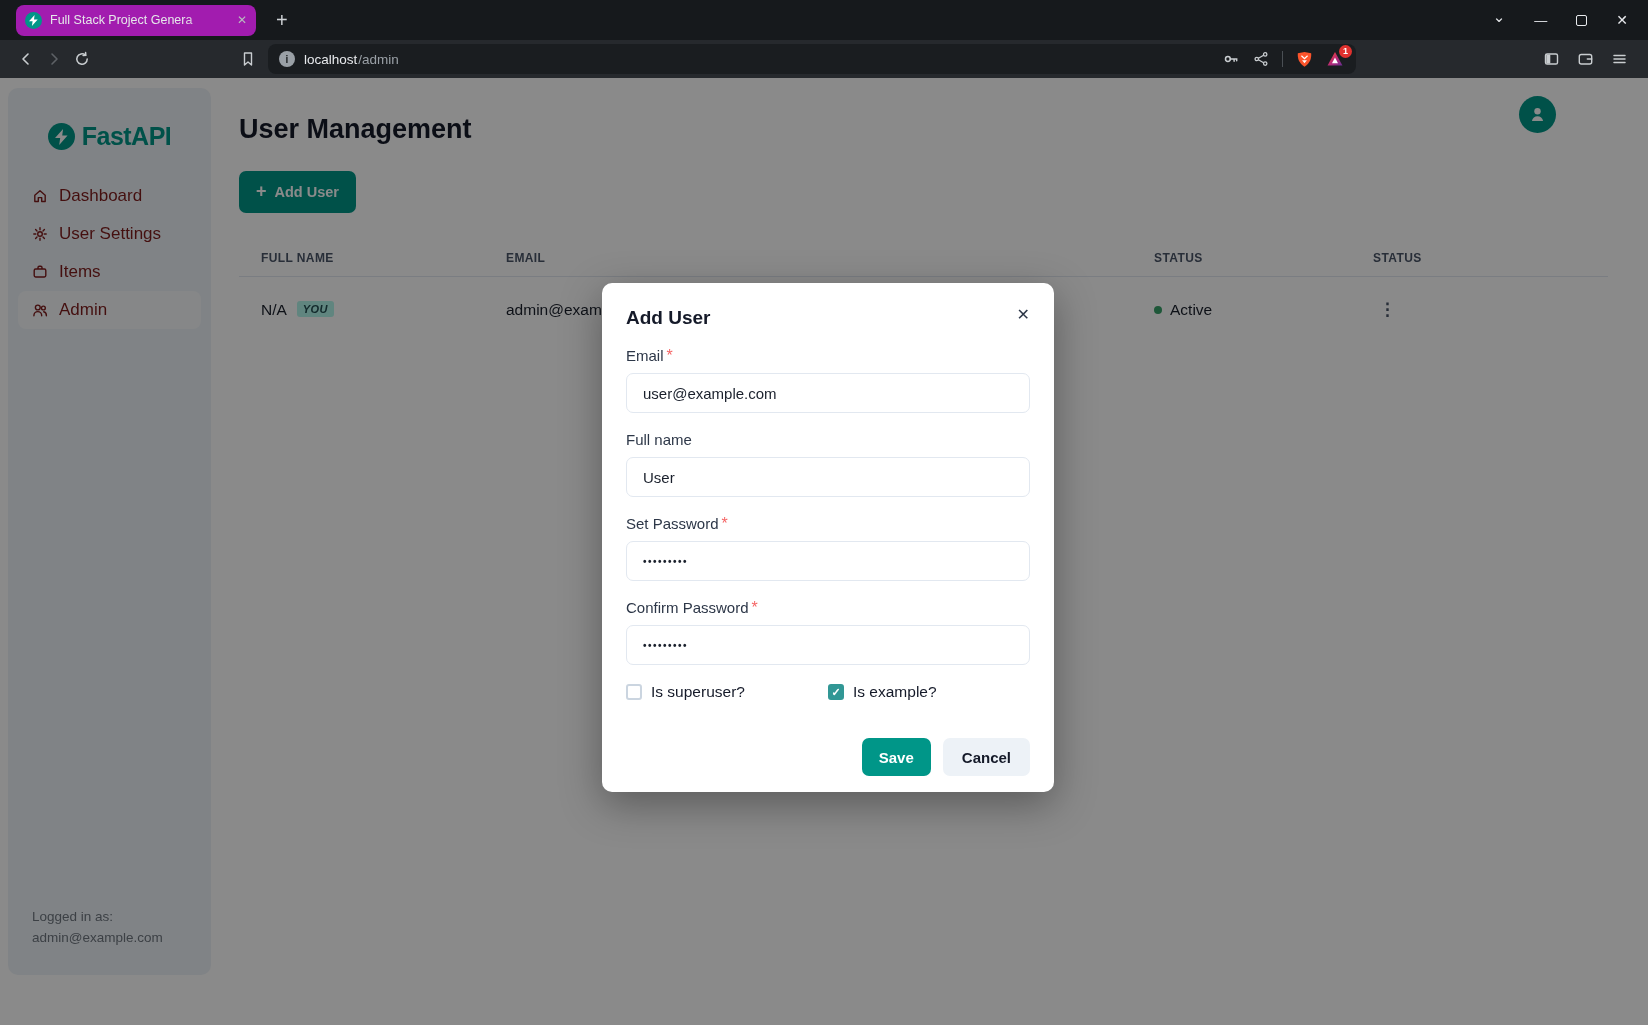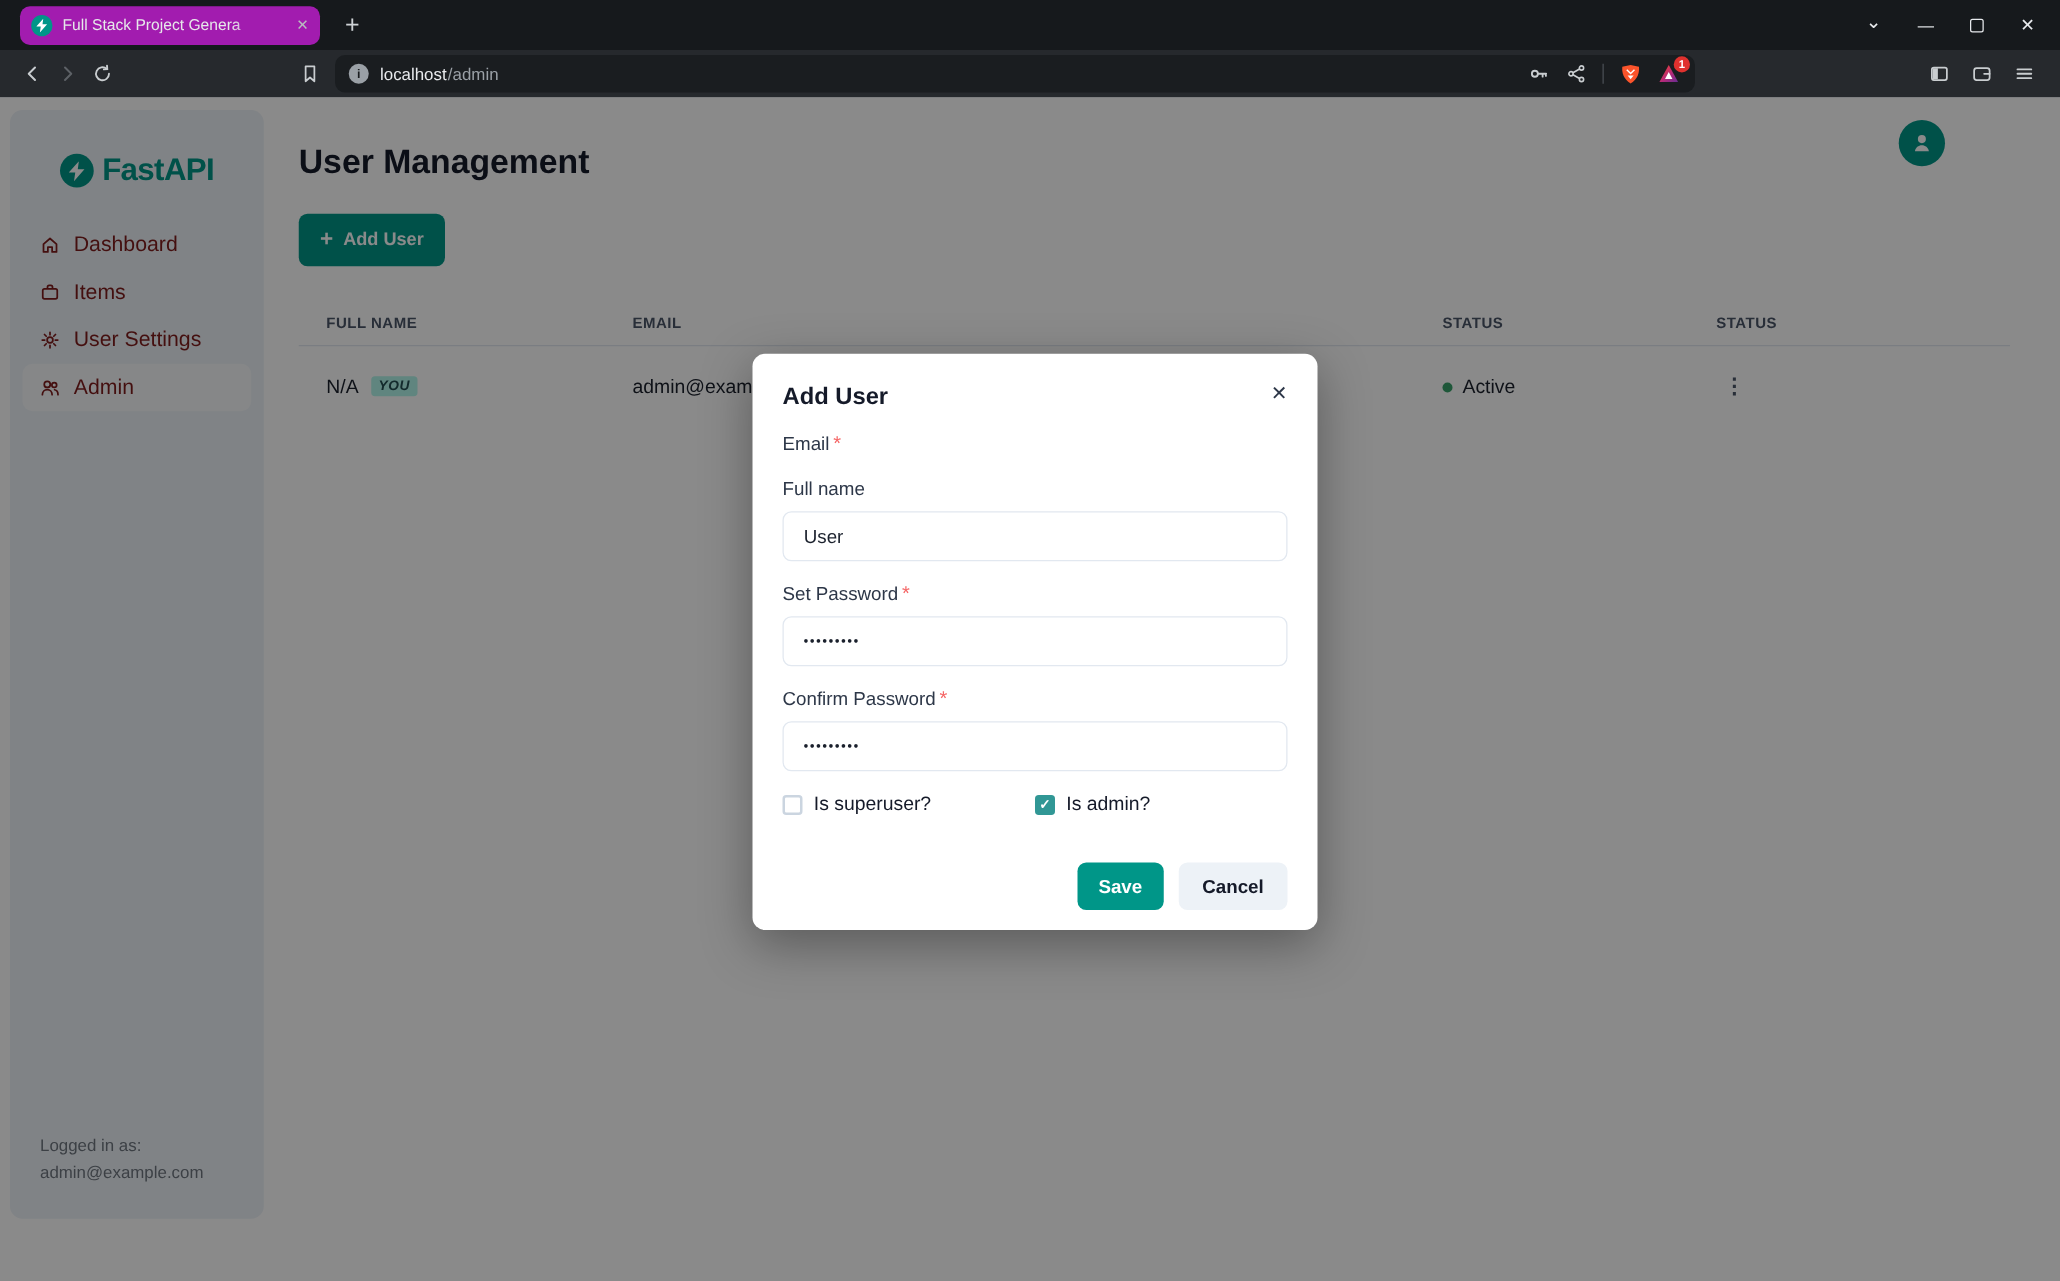--- a/index.html
+++ b/index.html
@@ -215,35 +215,35 @@
         <div class="nav-item">
           <span>
             <svg width="16" height="16" viewBox="0 0 16 16" fill="none" stroke="currentColor" stroke-width="1.4" stroke-linejoin="round">
                 <path d="M2.8 7.3L8 2.8l5.2 4.5v6.2H9.7V9.6H6.3v3.9H2.8z"></path>
               </svg>
           </span>
           <span>Dashboard</span>
         </div>
         <div class="nav-item">
           <span>
+            <svg width="16" height="16" viewBox="0 0 16 16" fill="none" stroke="currentColor" stroke-width="1.4" stroke-linecap="round">
+                <circle cx="8" cy="8" r="2.3"></circle>
+                <path d="M8 1.8v2M8 12.2v2M1.8 8h2M12.2 8h2M3.6 3.6l1.4 1.4M11 11l1.4 1.4M12.4 3.6L11 5M5 11l-1.4 1.4"></path>
+              </svg>
+          </span>
+          <span>User Settings</span>
+        </div>
+        <div class="nav-item">
+          <span>
             <svg width="16" height="16" viewBox="0 0 16 16" fill="none" stroke="currentColor" stroke-width="1.4" stroke-linejoin="round">
                 <rect x="2.2" y="5" width="11.6" height="8" rx="1.4"></rect>
                 <path d="M6 5V3.6a1.3 1.3 0 0 1 1.3-1.3h1.4A1.3 1.3 0 0 1 10 3.6V5"></path>
               </svg>
           </span>
           <span>Items</span>
-        </div>
-        <div class="nav-item">
-          <span>
-            <svg width="16" height="16" viewBox="0 0 16 16" fill="none" stroke="currentColor" stroke-width="1.4" stroke-linecap="round">
-                <circle cx="8" cy="8" r="2.3"></circle>
-                <path d="M8 1.8v2M8 12.2v2M1.8 8h2M12.2 8h2M3.6 3.6l1.4 1.4M11 11l1.4 1.4M12.4 3.6L11 5M5 11l-1.4 1.4"></path>
-              </svg>
-          </span>
-          <span>User Settings</span>
         </div>
         <div class="nav-item active">
           <span>
             <svg width="16" height="16" viewBox="0 0 16 16" fill="none" stroke="currentColor" stroke-width="1.4" stroke-linecap="round">
                 <circle cx="5.8" cy="5.5" r="2.4"></circle>
                 <path d="M1.9 13.7c0-2.3 1.7-4.1 3.9-4.1s3.9 1.8 3.9 4.1"></path>
                 <circle cx="11.4" cy="6" r="1.9"></circle>
                 <path d="M11.7 9.8c1.7.3 2.7 1.9 2.7 3.9"></path>
               </svg>
           </span>
@@ -296,20 +296,21 @@
     <div class="overlay"></div>
 
     <div class="modal">
       <div class="modal-head">
         <span class="modal-title">Add User</span>
         <button class="modal-close">✕</button>
       </div>
 
       <div class="field">
         <span class="f-label">Email</span><span class="req">*</span>
+        <input type="text" value="user@example.com" style="">
       </div>
 
       <div class="field">
         <span class="f-label">Full name</span><span class="req"></span>
         <input type="text" value="User" style="">
       </div>
 
       <div class="field">
         <span class="f-label">Set Password</span><span class="req">*</span>
         <input type="text" class="pw" value="•••••••••" style="">
@@ -320,21 +321,21 @@
         <input type="text" class="pw" value="•••••••••" style="">
       </div>
 
       <div class="checks">
         <div class="check">
           <span class="box"></span>
           <span>Is superuser?</span>
         </div>
         <div class="check">
           <span class="box checked">✓</span>
-          <span>Is admin?</span>
+          <span>Is example?</span>
         </div>
       </div>
 
       <div class="modal-btns">
         <button class="btn btn-save">Save</button>
         <button class="btn btn-cancel">Cancel</button>
       </div>
     </div>
 
   </div>

